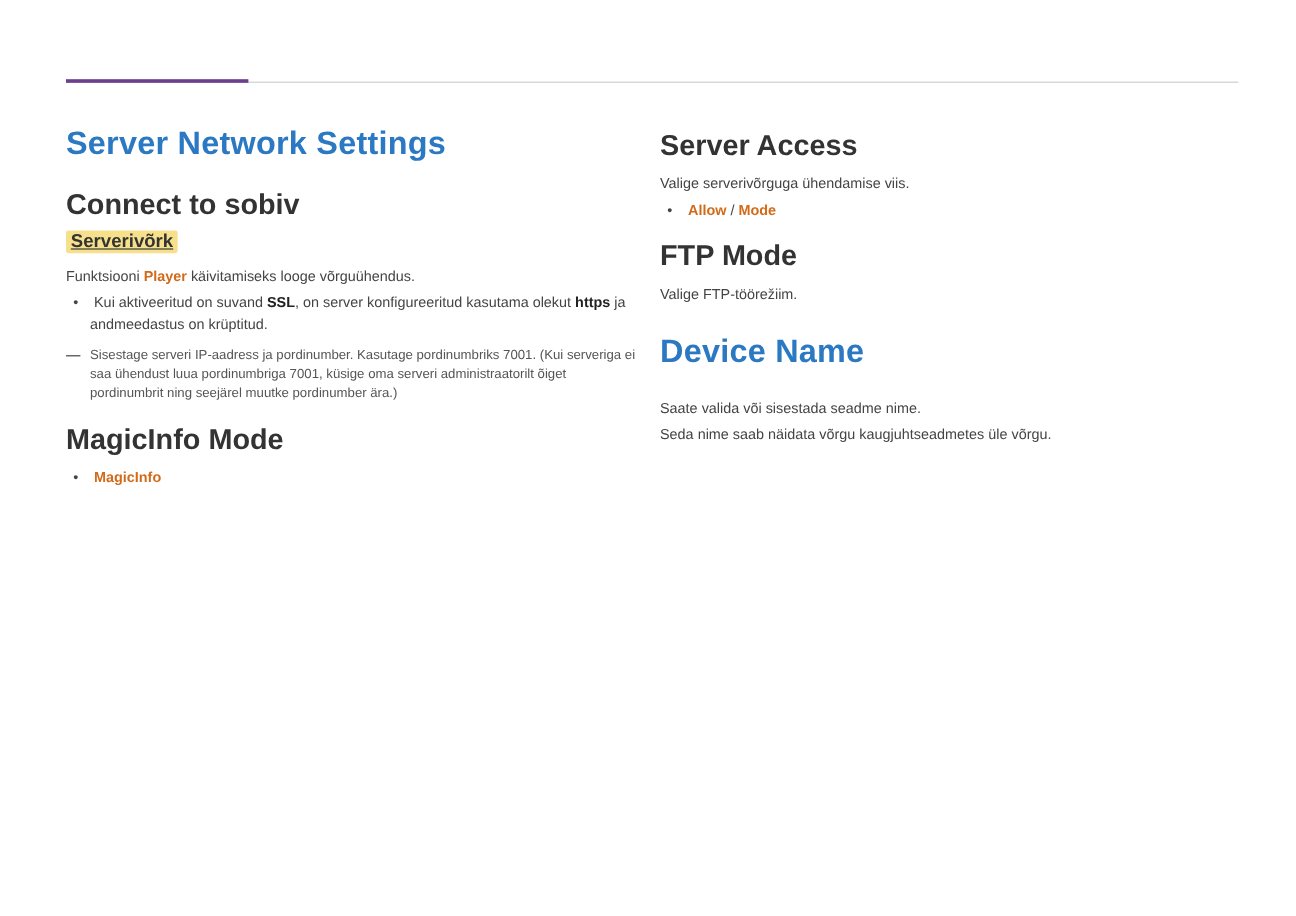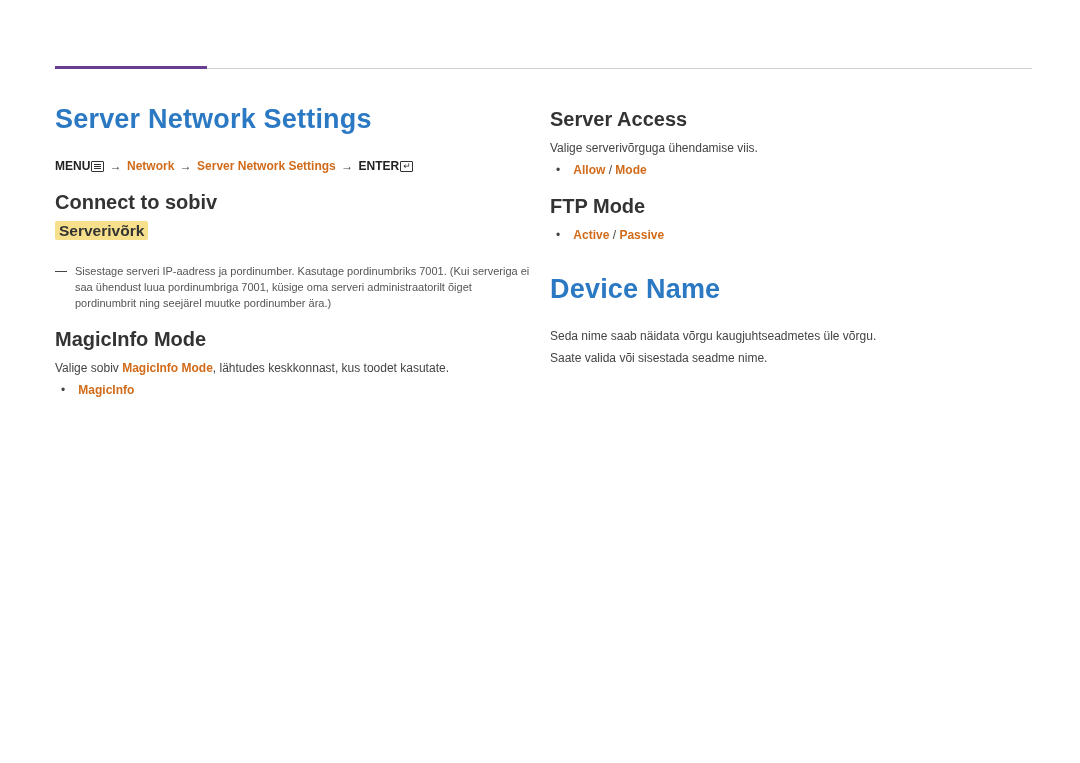--- a/index.html
+++ b/index.html
@@ -35,36 +35,36 @@
   }
   .col { flex: 1 1 50%; }
   .h1 {
     font-size: 27px;
     font-weight: 600;
     color: #2b78c3;
     margin-bottom: 22px;
     letter-spacing: 0.2px;
   }
   .h2 {
-    font-size: 20px;
+    font-size: 24px;
     font-weight: 600;
     color: #333;
     margin-top: 16px;
     margin-bottom: 8px;
   }
   .h3 {
     display: inline;
     font-size: 15.5px;
     font-weight: 600;
     color: #333;
     background: #f6e08b;
     padding: 1px 4px;
     border-radius: 2px;
   }
-  .h3-wrap { margin-top: 6px; margin-bottom: 24px; }
+  .h3-wrap { margin-top: 6px; margin-bottom: 10px; text-decoration: underline; }
   .body, li, .breadcrumb {
     font-size: 12px;
     line-height: 1.5;
     color: #444;
   }
   .body { margin-bottom: 4px; }
   .body-small {
     font-size: 11px;
     line-height: 1.45;
     color: #555;
@@ -131,75 +131,67 @@
 <body>
 
 <div class="top-rule"></div>
 <div class="purple-bar"></div>
 
 <div class="columns">
 
   <div class="col">
     <div class="h1">Server Network Settings</div>
 
-    <div class="breadcrumb">
-      <span class="bold">MENU</span><span class="icon-box menu"></span>
-      <span class="arrow">→</span>
-      <span class="accent">Network</span>
-      <span class="arrow">→</span>
-      <span class="accent">Server Network Settings</span>
-      <span class="arrow">→</span>
-      <span class="bold">ENTER</span><span class="icon-box enter"></span>
-    </div>
 
     <div class="h2">Connect to sobiv</div>
 
     <div class="h3-wrap">
       <span class="h3">Serverivõrk</span>
     </div>
 
+    <div class="body">
+      <span>Funktsiooni </span><span class="accent">Player</span><span> käivitamiseks looge võrguühendus.</span>
+    </div>
 
+    <ul class="bullets">
+      <li>
+        <span>Kui aktiveeritud on suvand </span><span class="bold">SSL</span><span>, on server konfigureeritud kasutama olekut </span><span class="bold">https</span><span> ja andmeedastus on krüptitud.</span>
+      </li>
+    </ul>
 
     <div class="note-row">
       <div class="note-dash"></div>
       <div class="body-small">Sisestage serveri IP-aadress ja pordinumber. Kasutage pordinumbriks 7001. (Kui serveriga ei saa ühendust luua pordinumbriga 7001, küsige oma serveri administraatorilt õiget pordinumbrit ning seejärel muutke pordinumber ära.)</div>
     </div>
 
     <div class="h2">MagicInfo Mode</div>
 
-    <div class="body">
-      <span>Valige sobiv </span><span class="accent">MagicInfo Mode</span><span>, lähtudes keskkonnast, kus toodet kasutate.</span>
-    </div>
 
     <ul class="bullets">
       <li>
         <span class="accent">MagicInfo</span>
       </li>
     </ul>
   </div>
 
   <div class="col">
 
     <div class="h2" style="margin-top:4px;">Server Access</div>
     <div class="body">Valige serverivõrguga ühendamise viis.</div>
     <ul class="bullets">
       <li>
         <span class="accent">Allow</span><span> / </span><span class="accent">Mode</span>
       </li>
     </ul>
 
     <div class="h2">FTP Mode</div>
-    <ul class="bullets">
-      <li>
-        <span class="accent">Active</span><span> / </span><span class="accent">Passive</span>
-      </li>
-    </ul>
+    <div class="body">Valige FTP-töörežiim.</div>
 
     <div class="spacer-md"></div>
 
     <div class="h1">Device Name</div>
 
 
+    <div class="body">Saate valida või sisestada seadme nime.</div>
     <div class="body">Seda nime saab näidata võrgu kaugjuhtseadmetes üle võrgu.</div>
-    <div class="body">Saate valida või sisestada seadme nime.</div>
 
   </div>
 </div>
 
 </body></html>

